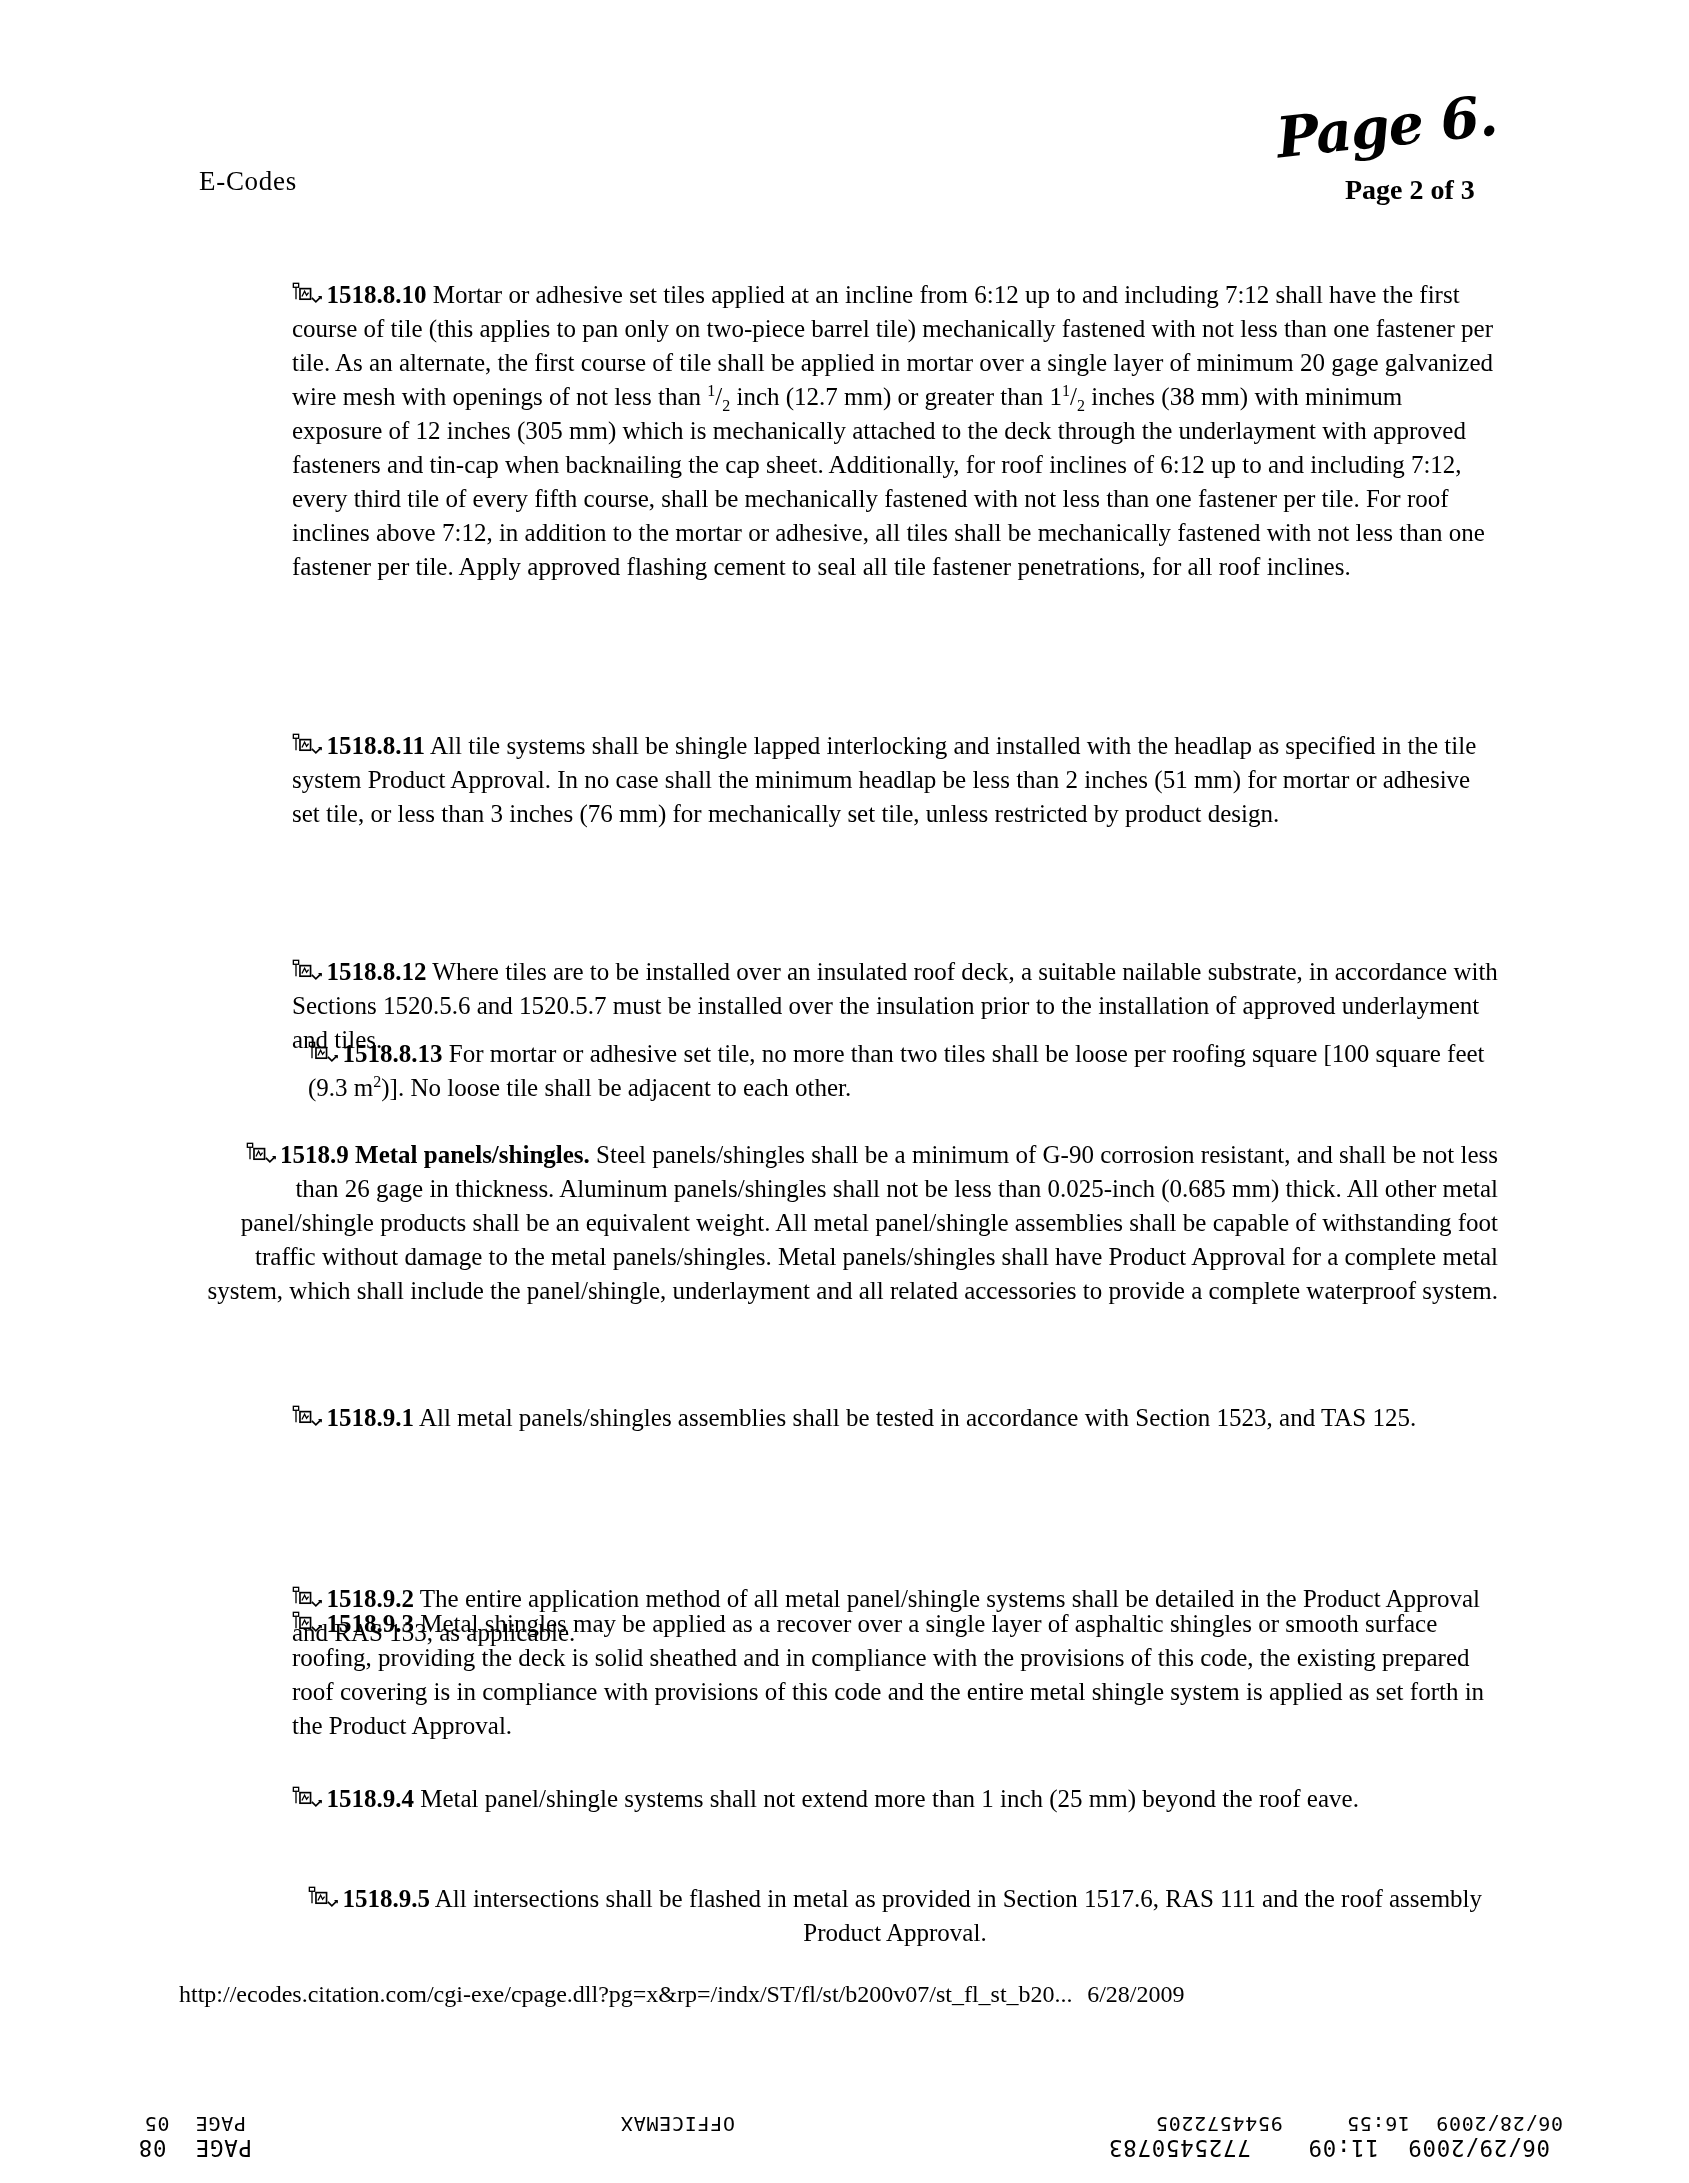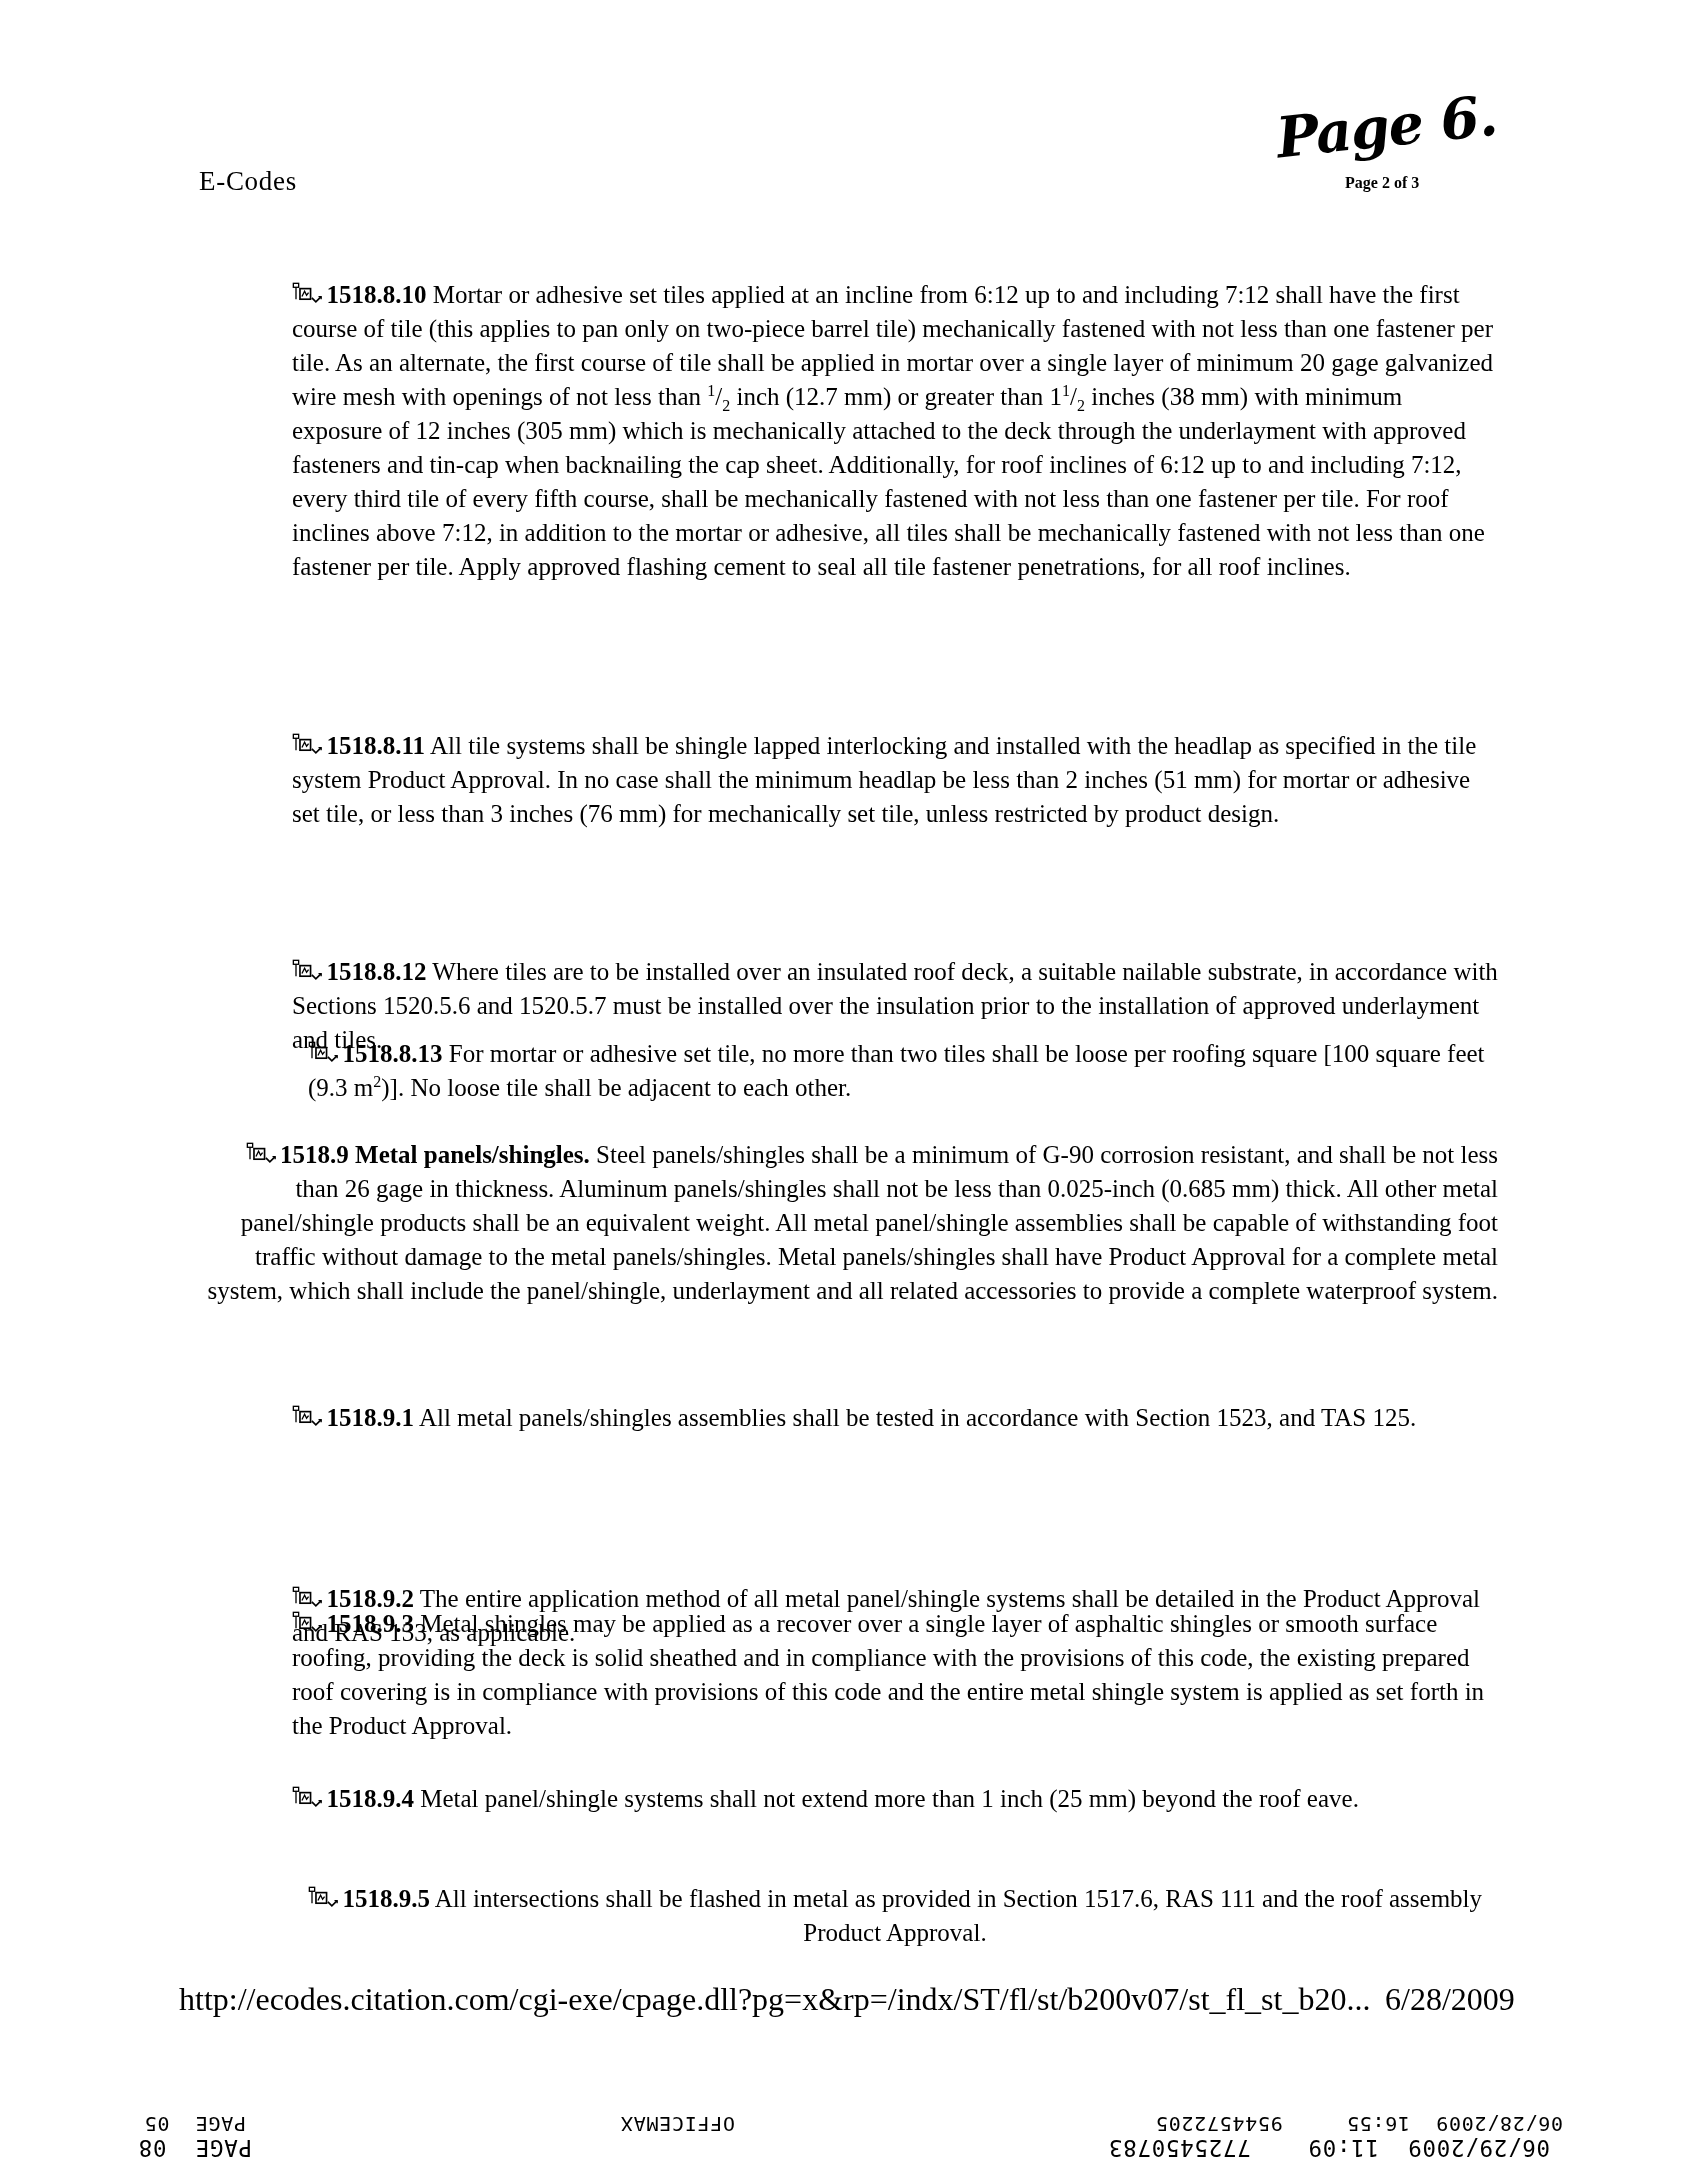--- a/index.html
+++ b/index.html
@@ -10,35 +10,35 @@
   }
   .abs { position: absolute; }
   .hdr-left {
     left: 199px; top: 166px; font-size: 27px; letter-spacing: 0.7px;
   }
   .handwritten {
     left: 1276px; top: 93px; font-size: 56px; font-style: italic; font-weight: bold;
     font-family: "DejaVu Serif", serif; transform: rotate(-6deg); letter-spacing: -1.3px;
   }
   .hdr-right {
-    left: 1345px; top: 174px; font-size: 16px; font-weight: bold;
+    left: 1345px; top: 174px; font-size: 28px; font-weight: bold;
   }
   .para {
     position: absolute; font-size: 25px; line-height: 34px;
     text-align: left;
   }
   .sub { left: 292px; width: 1206px; }
   .main { left: 199px; width: 1299px; text-align: right; }
   .secnum { font-weight: bold; }
   .sectitle { font-weight: bold; }
   .icon {
     display: inline-block; width: 30.5px; height: 22.5px; margin-right: 4px; vertical-align: -1.3px;
   }
   .url {
-    left: 179px; top: 1981px; font-size: 32px; width: 1352px; white-space: nowrap;
+    left: 179px; top: 1981px; font-size: 24px; width: 1352px; white-space: nowrap;
   }
   .url .date { margin-left: 14.6px; }
   .fax {
     font-family: "DejaVu Sans Mono", "Liberation Mono", monospace;
     font-size: 20px; white-space: pre; transform: rotate(180deg); transform-origin: center;
     letter-spacing: 0.7px;
   }
   sup, sub { font-size: 16px; line-height: 0; }
 </style>
 </head>

